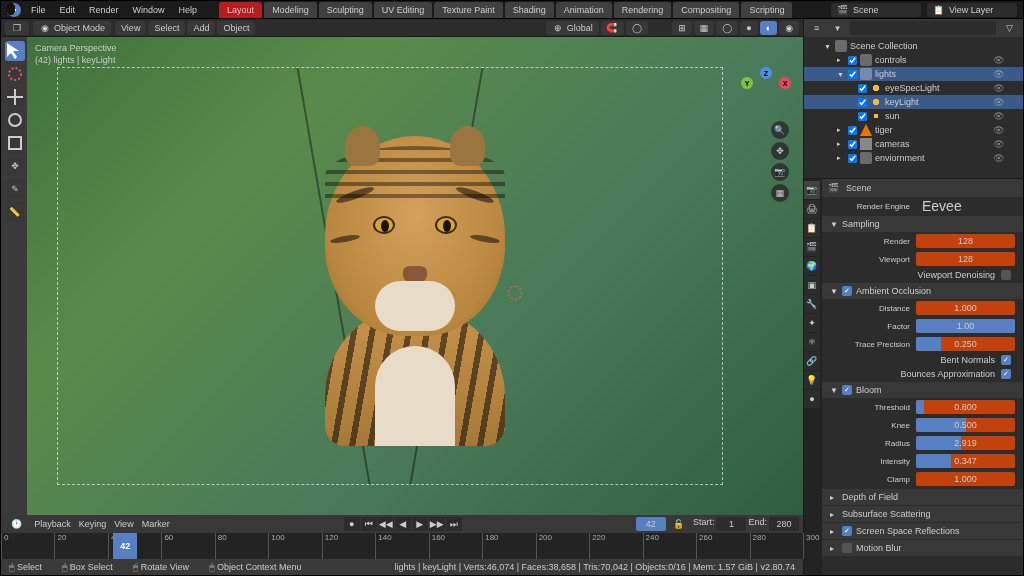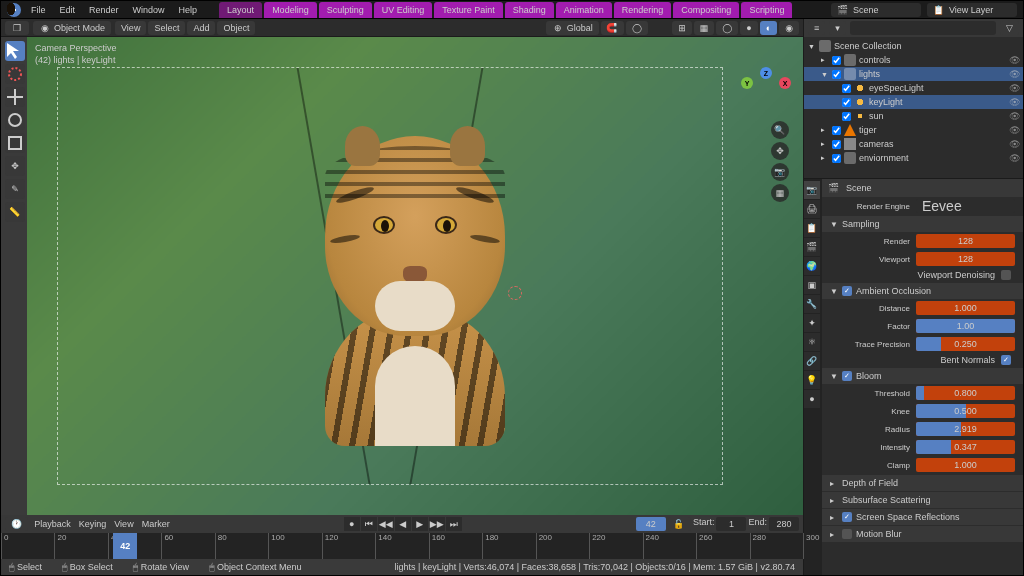--- a/index.html
+++ b/index.html
@@ -4,22 +4,22 @@
 <style>
 *{margin:0;padding:0;box-sizing:border-box;font-family:sans-serif;font-size:9px;color:#ccc;user-select:none}
 body{background:#fff;display:flex;justify-content:center;align-items:center;height:100vh}
 .app{width:1024px;height:576px;background:#1b1b1b;display:flex;flex-direction:column;position:relative;border:1px solid #000}
 .topbar{height:18px;background:#1b1b1b;display:flex;align-items:center;padding:0 6px;border-bottom:1px solid #000}
 .logo{width:14px;height:14px;border-radius:50%;background:#5680c2;margin-right:8px;position:relative}
 .logo::before{content:"";position:absolute;inset:3px;background:radial-gradient(circle,#fff 30%,transparent 30%)}
 .menu{display:flex;gap:10px}
 .menu span{cursor:pointer;padding:2px 2px}
 .tabs{display:flex;gap:2px;margin-left:20px}
-.tab{padding:3px 8px;background:#a21caf;border-radius:3px 3px 0 0;cursor:pointer}
-.tab.active{background:#701a75}
+.tab{padding:3px 8px;background:#404040;border-radius:3px 3px 0 0;cursor:pointer}
+.tab.active{background:#b91c1c}
 .top-right{margin-left:auto;display:flex;gap:6px;align-items:center}
 .field{background:#2c2c2c;height:14px;border-radius:3px;padding:0 6px;display:flex;align-items:center;gap:4px;cursor:pointer}
 .ico{width:12px;height:12px;display:inline-flex;align-items:center;justify-content:center}
 .main{flex:1;display:flex;min-height:0}
 .left-col{flex:1;display:flex;flex-direction:column;min-width:0}
 .hdr{height:18px;background:#2c2c2c;display:flex;align-items:center;padding:0 4px;gap:4px;border-bottom:1px solid #1b1b1b}
 .btn{background:#383838;height:14px;padding:0 6px;border-radius:3px;display:flex;align-items:center;cursor:pointer;gap:3px}
 .btn.active{background:#5680c2;color:#fff}
 .viewport{flex:1;position:relative;background:#3a3a3a;display:flex}
 .toolbar{width:26px;display:flex;flex-direction:column;gap:3px;padding:4px;z-index:5}
@@ -65,21 +65,21 @@
 .ruler{flex:1;position:relative;background:#232323;display:flex;align-items:center}
 .tick{position:absolute;top:0;font-size:8px;color:#aaa;padding-left:2px;border-left:1px solid #555;height:100%}
 .phead{position:absolute;top:0;width:24px;height:100%;background:#5680c2;display:flex;align-items:center;justify-content:center;color:#fff;font-weight:bold}
 .status{height:16px;background:#3a3a3a;display:flex;align-items:center;padding:0 8px;gap:16px;font-size:8px}
 .status .r{margin-left:auto}
 .right-col{width:220px;display:flex;flex-direction:column;background:#2c2c2c;border-left:1px solid #1b1b1b}
 .outliner{height:160px;display:flex;flex-direction:column;border-bottom:1px solid #1b1b1b}
 .out-hdr{height:18px;background:#383838;display:flex;align-items:center;padding:0 4px;gap:4px}
 .search{flex:1;background:#2c2c2c;height:14px;border-radius:3px;padding:0 4px}
 .tree{flex:1;overflow:auto;padding:2px 0}
-.trow{display:flex;align-items:center;padding:1px 4px;gap:3px;cursor:pointer}
+.trow{display:flex;align-items:center;padding:1px 20px;gap:3px;cursor:pointer}
 .trow.sel{background:#3a5a8a}
 .trow .ind{display:inline-block}
 .trow .eye{position:static;width:10px;height:10px;background:none;border:none;margin-left:auto;opacity:.6}
 .tri{display:inline-block;width:8px;font-size:7px}
 .oi{width:12px;height:12px;display:inline-block}
 .oi.coll{background:#fff;border-radius:2px;opacity:.3}
 .oi.light{background:radial-gradient(circle,#f5b942 40%,transparent 40%)}
 .oi.sun{background:radial-gradient(circle,#f5b942 30%,transparent 30%)}
 .oi.mesh{background:#ea7600;clip-path:polygon(50% 0,100% 100%,0 100%)}
 .oi.cam{background:#888}
@@ -454,20 +454,24 @@
           <div class="prow">
               <div class="plabel">Trace Precision</div>
               <div class="pval blue" style="--w:25%">
                 <span>0.250</span>
               </div>
             </div>
           <div class="chkrow">
               <span>Bent Normals</span>
               <span class="chk">✓</span>
             </div>
+          <div class="chkrow">
+              <span>Bounces Approximation</span>
+              <span class="chk">✓</span>
+            </div>
 
           <div class="panel-title">
               <span class="tri">▼</span>
               <span class="chk">✓</span>
               <span>Bloom</span>
             </div>
           <div class="prow">
               <div class="plabel">Threshold</div>
               <div class="pval blue" style="--w:8%">
                 <span>0.800</span>

